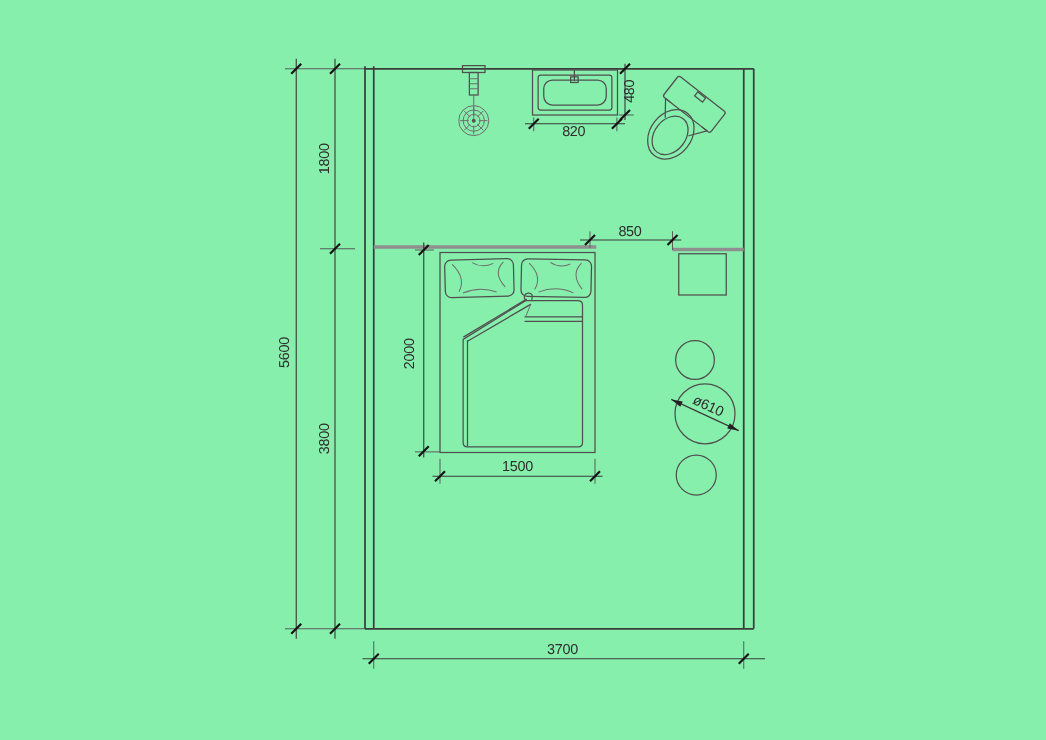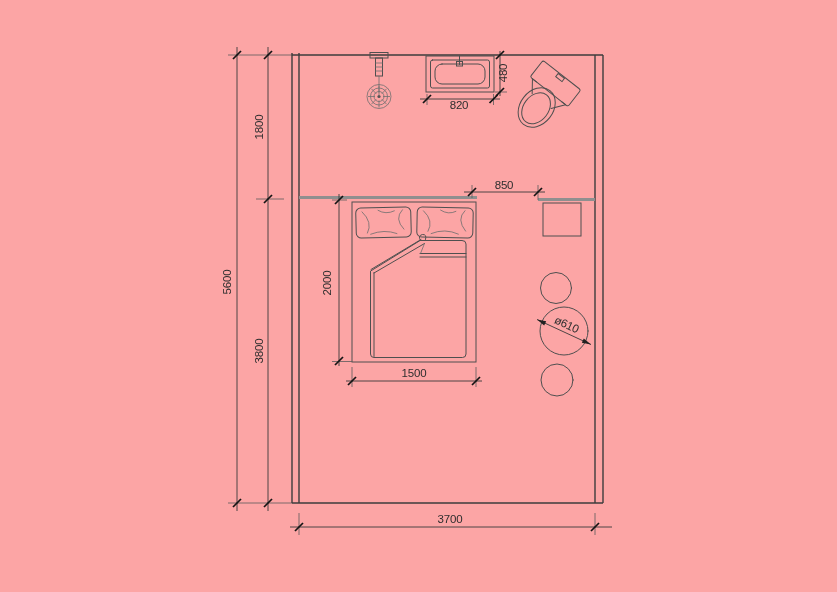--- a/index.html
+++ b/index.html
@@ -1,19 +1,19 @@
 <!DOCTYPE html>
 <html><head>
 <meta charset="utf-8">
 <style>
   html,body{margin:0;padding:0;background:#fff;}
   .canvas{
     position:relative;
     width:837px;height:592px;
-    background:#fca5a5;
+    background:#86efac;
     overflow:hidden;
     font-family:"Liberation Sans", sans-serif;
   }
   svg{display:block;}
   .thin{stroke:#4f4f4f;stroke-width:1;fill:none;stroke-linecap:round;}
   .lite{stroke:#6e6e6e;stroke-width:0.8;fill:none;}
   .wall{stroke:#3d3d3d;stroke-width:1.4;fill:none;stroke-linecap:butt;}
   .dim{stroke:#3a3a3a;stroke-width:0.9;fill:none;}
   .ext{stroke:#5a5a5a;stroke-width:0.8;fill:none;}
   .tick{stroke:#141414;stroke-width:1.7;fill:none;stroke-linecap:butt;}

